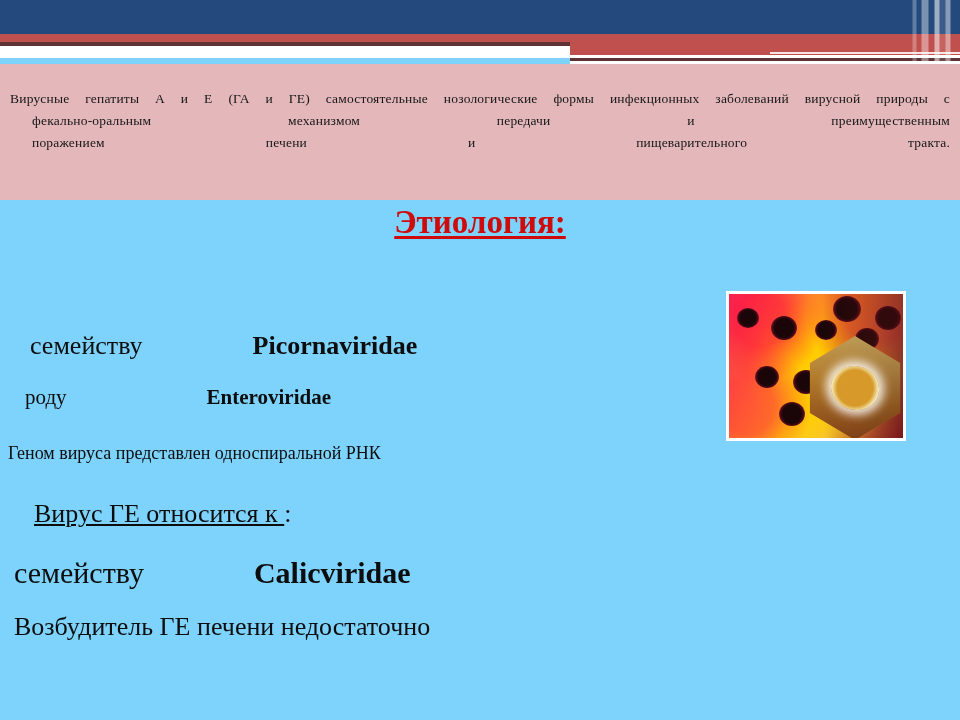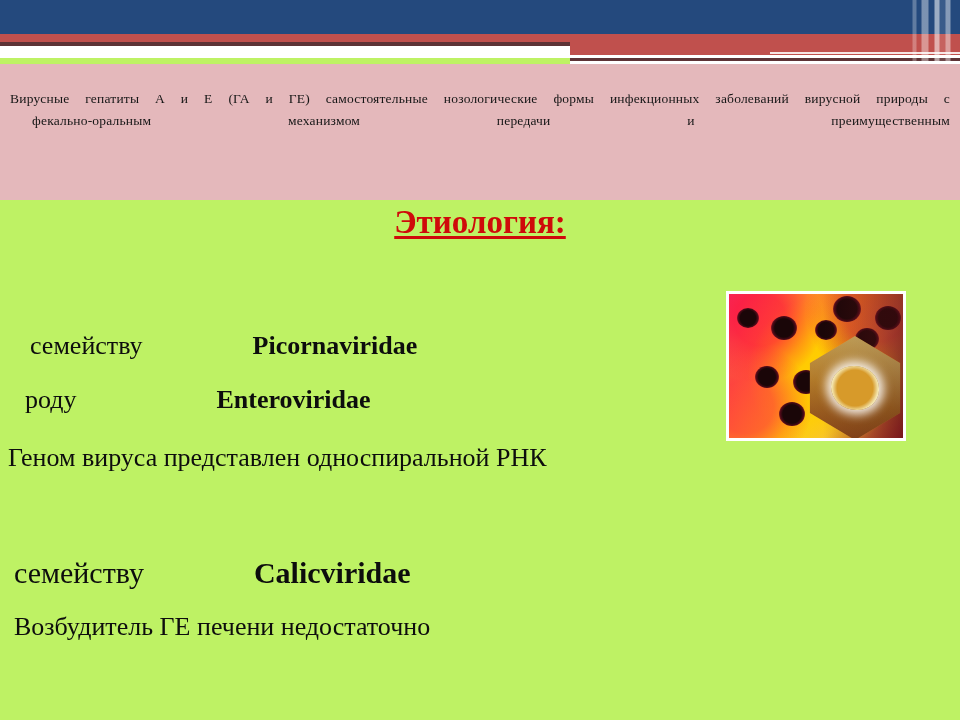--- a/index.html
+++ b/index.html
@@ -5,21 +5,21 @@
   html, body {
     margin: 0;
     padding: 0;
     background: #ffffff;
   }
   #slide {
     position: relative;
     width: 960px;
     height: 720px;
     overflow: hidden;
-    background: #bef264;
+    background: #7dd3fc;
     font-family: "Liberation Serif", "DejaVu Serif", serif;
   }
 
   
   .hdr-navy {
     position: absolute;
     left: 0; top: 0;
     width: 960px; height: 34px;
     background: #24497d;
   }
@@ -130,22 +130,22 @@
     text-decoration-thickness: 3px;
     text-underline-offset: 3px;
   }
 
   .line { position: absolute; color: #0d0d0d; white-space: nowrap; }
   .u { text-decoration: underline; text-decoration-thickness: 2px; text-underline-offset: 2px; }
   .bld { font-weight: bold; font-family: Liberation Serif, serif; }
 
   .l-ga      { left: 34px;  top: 272px; font-size: 27px; }
   .l-fam1    { left: 30px;  top: 331px; font-size: 26px; }
-  .l-rod     { left: 25px;  top: 385px; font-size: 26px; }
-  .l-genom   { left: 8px;   top: 443px; font-size: 26px; }
+  .l-rod     { left: 25px;  top: 385px; font-size: 21px; }
+  .l-genom   { left: 8px;   top: 443px; font-size: 18px; }
   .l-ge      { left: 34px;  top: 499px; font-size: 26px; }
   .l-fam2    { left: 14px;  top: 556px; font-size: 30px; }
   .l-vozb    { left: 14px;  top: 612px; font-size: 26px; }
   .gap-md { display: inline-block; width: 110px; }
   .gap-lg { display: inline-block; width: 140px; }
 
   
   .figure {
     position: absolute;
     left: 726px; top: 291px;
@@ -212,35 +212,39 @@
   <div class="hdr-right-thin"></div>
   <div class="hdr-right-white1"></div>
   <div class="hdr-right-dark"></div>
   <div class="hdr-right-white2"></div>
   <div class="hdr-stripes"></div>
 
   <div class="pink-band"></div>
   <div class="intro-text">
     <span class="l1">Вирусные гепатиты А и Е    (ГА и ГЕ) самостоятельные нозологические формы инфекционных заболеваний вирусной природы с</span>
     <span class="l2">фекально-оральным механизмом передачи и преимущественным</span>
+    <span class="l3">поражением печени и пищеварительного тракта.</span>
   </div>
 
   <div class="title">Этиология:</div>
 
 
   <div class="line l-fam1">
     <span>семейству</span><span class="gap-md"></span><span class="bld">Picornaviridae</span>
   </div>
 
   <div class="line l-rod">
     <span>роду</span><span class="gap-lg"></span><span class="bld">Enteroviridae</span>
   </div>
 
   <div class="line l-genom">Геном вируса  представлен односпиральной  РНК</div>
 
+  <div class="line l-ge">
+    <span class="u">Вирус  ГЕ  относится  к </span><span>:</span>
+  </div>
 
   <div class="line l-fam2">
     <span>семейству</span><span class="gap-md"></span><span class="bld">Calicviridae</span>
   </div>
 
   <div class="line l-vozb">Возбудитель ГЕ  печени недостаточно</div>
 
   <div class="figure">
     <div class="figure-inner">
       <div class="dot" style="left:8px;  top:14px;  width:22px; height:20px;"></div>

